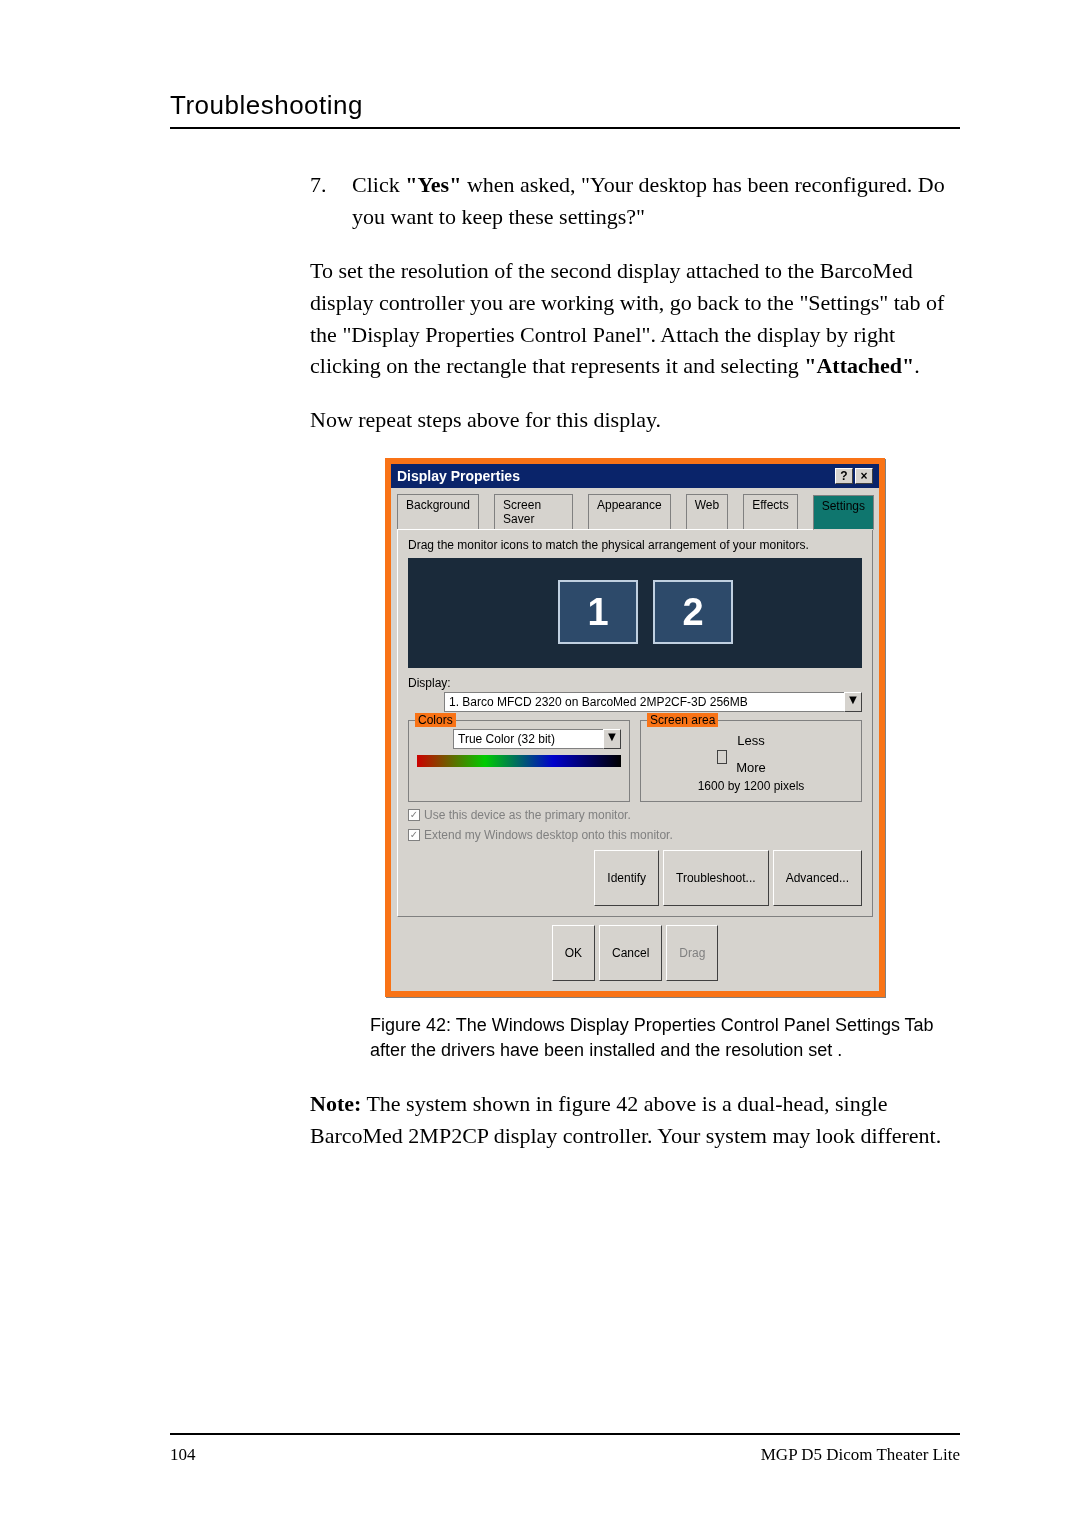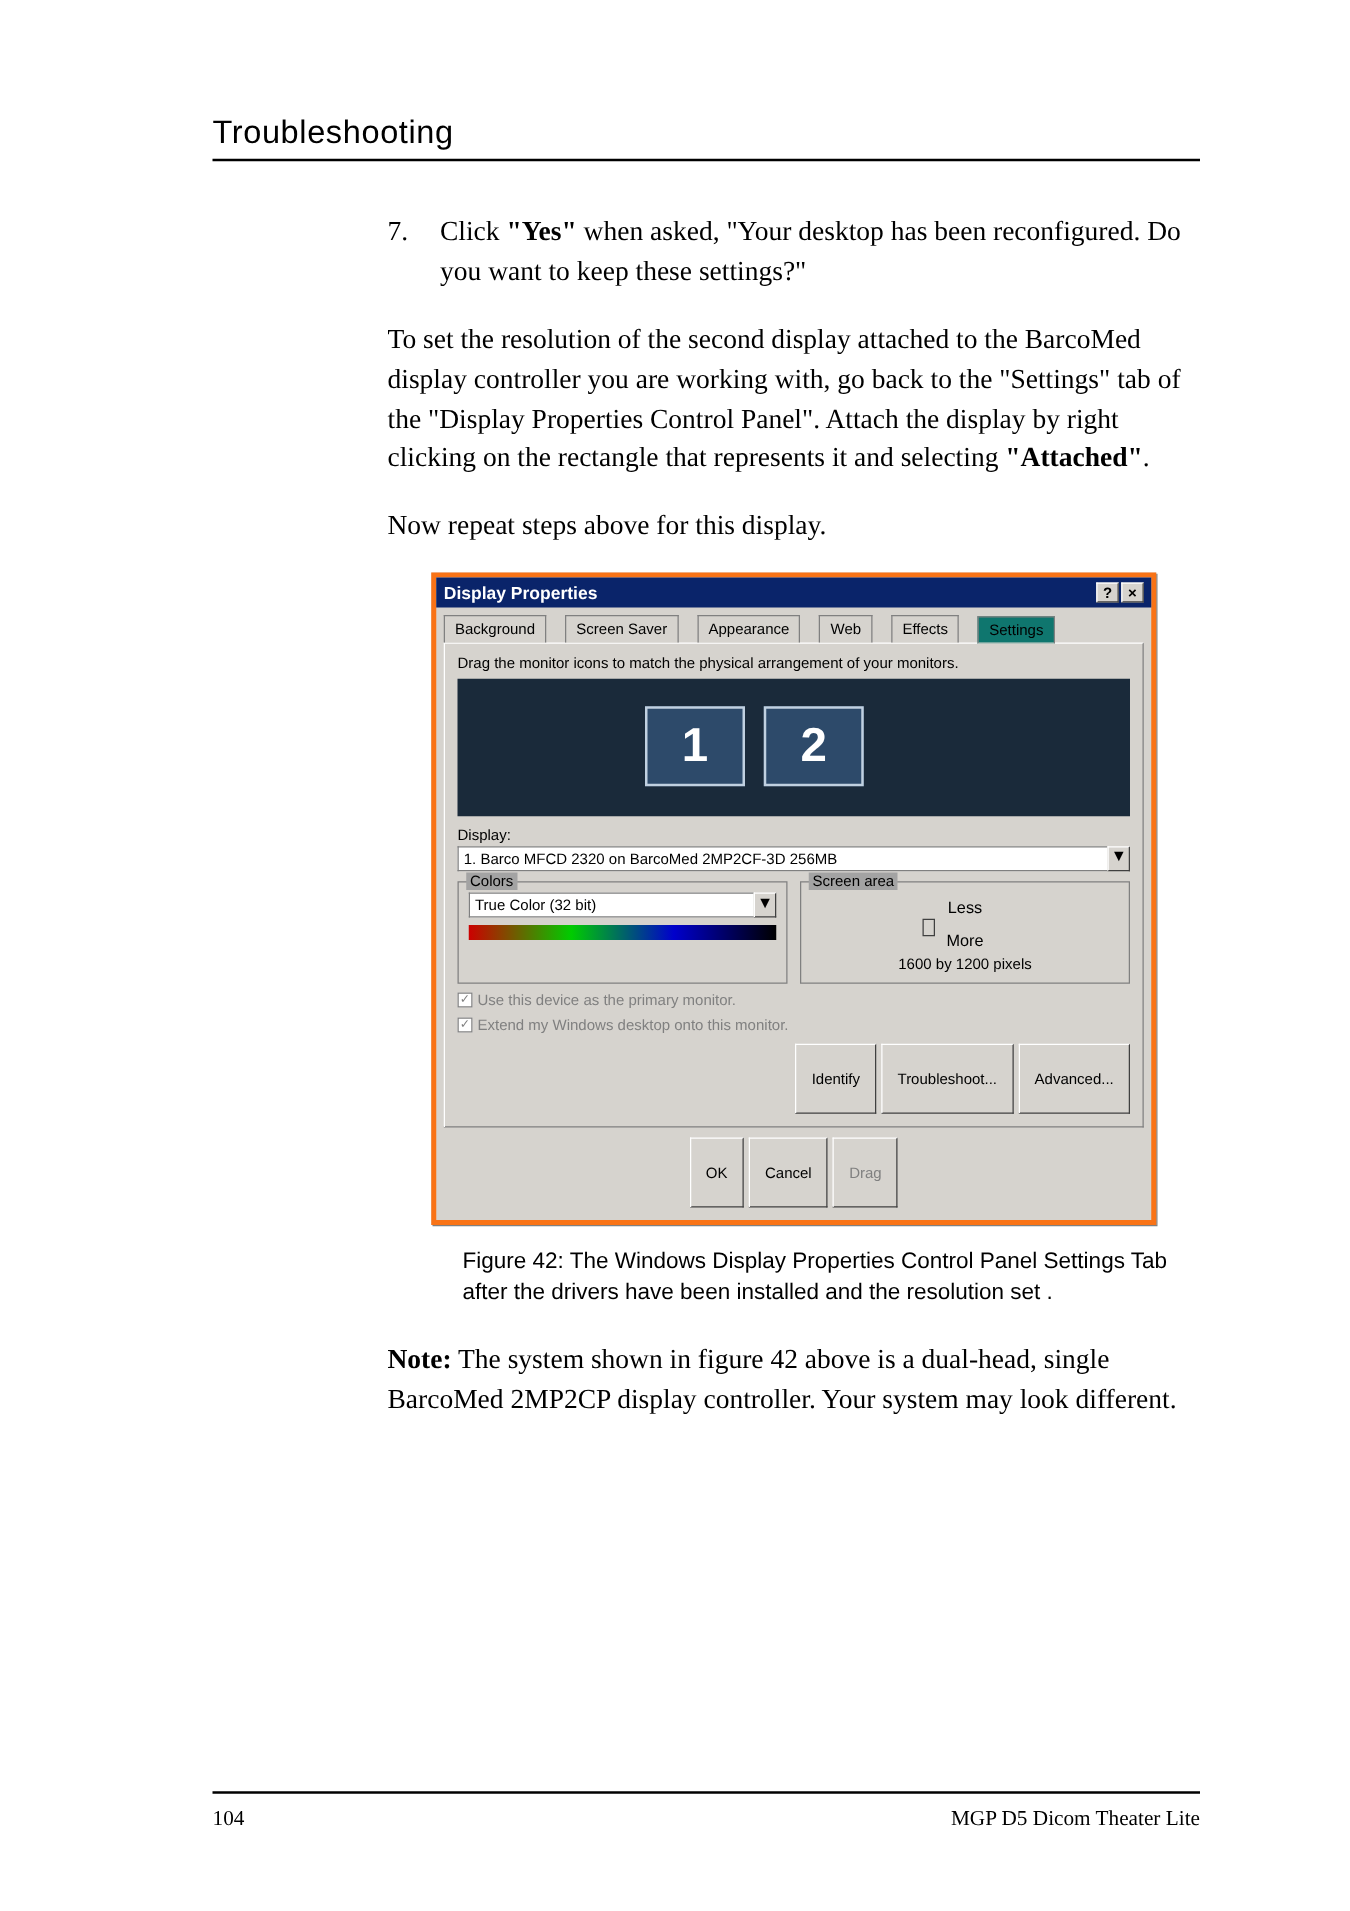--- a/index.html
+++ b/index.html
@@ -13,22 +13,22 @@
   .content { margin-left:140px; }
   .para { font-size:22px; line-height:1.45; margin:0 0 22px 0; }
   ol.steps { margin:0 0 22px 0; padding:0; list-style:none; }
   ol.steps li { font-size:22px; line-height:1.45; display:flex; gap:18px;
                 margin-bottom:18px; }
   .stepnum { width:24px; flex-shrink:0; }
   .b { font-weight:bold; }
 
   
   .dlg-wrap { display:flex; justify-content:center; margin:10px 0 14px 0; }
-  .dlg { width:580px; font-family:Tahoma,Arial,sans-serif; font-size:13px;
-         color:#000; background:#d6d3ce; border:4px solid #f97316;
+  .dlg { width:500px; font-family:Tahoma,Arial,sans-serif; font-size:13px;
+         color:#000; background:#d6d3ce; border:6px solid #f97316;
          box-shadow:1px 1px 0 #808080; }
   .titlebar { background:#0a246a; color:#fff; font-weight:bold;
               padding:4px 6px; font-size:14px; display:flex;
               justify-content:space-between; align-items:center; }
   .titlebar .icons { display:flex; gap:2px; }
   .titlebar .tbtn { width:18px; height:16px; background:#d6d3ce;
                     border:1px solid #fff; border-right-color:#404040;
                     border-bottom-color:#404040; font-size:12px; text-align:center;
                     line-height:14px; color:#000; font-weight:bold; cursor:default; }
   .tabs { display:flex; gap:16px; padding:6px 6px 0 6px; }
@@ -42,27 +42,27 @@
              padding:8px 10px 10px 10px; }
   .hint { font-size:12px; margin-bottom:6px; }
   .monitors { background:#1a2a3a; height:110px; margin-bottom:8px; position:relative; }
   .mon { position:absolute; top:22px; width:80px; height:64px;
          background:#2d4a6a; border:2px solid #c0d0e0; color:#fff;
          font:bold 38px/60px Arial; text-align:center; }
   .mon.m1 { left:150px; } .mon.m2 { left:245px; }
   .lblD { font-size:12px; margin-bottom:2px; }
   .combo { display:flex; margin-bottom:8px; }
   .combo .txt { flex:1; background:#fff; border:1px solid #808080;
-                border-right:none; padding:2px 4px; font-size:12px; height:20px; }
+                border-right:none; padding:2px 4px; font-size:12px; height:20px;margin-left:36px; }
   .combo .btn { width:18px; height:20px; background:#d6d3ce;
                 border:1px solid #404040; border-top-color:#fff; border-left-color:#fff;
                 text-align:center; line-height:14px; cursor:default; }
   .two { display:flex; gap:10px; }
   .grp { border:1px solid #808080; padding:8px; flex:1; position:relative; }
-  .gt { position:absolute; top:-8px; left:6px; background:#a3a3a3;
+  .gt { position:absolute; top:-8px; left:6px; background:#f97316;
         padding:0 3px; font-size:12px; }
   .grad { height:12px; margin-top:6px;
           background:linear-gradient(to right,#c00,#0c0,#00c,#000); }
   .slider { display:flex; align-items:center; gap:6px; margin-top:4px;flex-direction:column; }
   .track { flex:1; height:4px; background:#808080; position:relative; }
   .thumb { position:absolute; right:24px; top:-4px; width:10px; height:14px;
            background:#d6d3ce; border:1px solid #404040; }
   .svals { text-align:center; font-size:12px; margin-top:4px; }
   .chk { font-size:12px; color:#808080; margin-top:6px; display:flex; gap:4px; align-items:center; }
   .cb { width:12px; height:12px; background:#fff; border:1px solid #808080;

